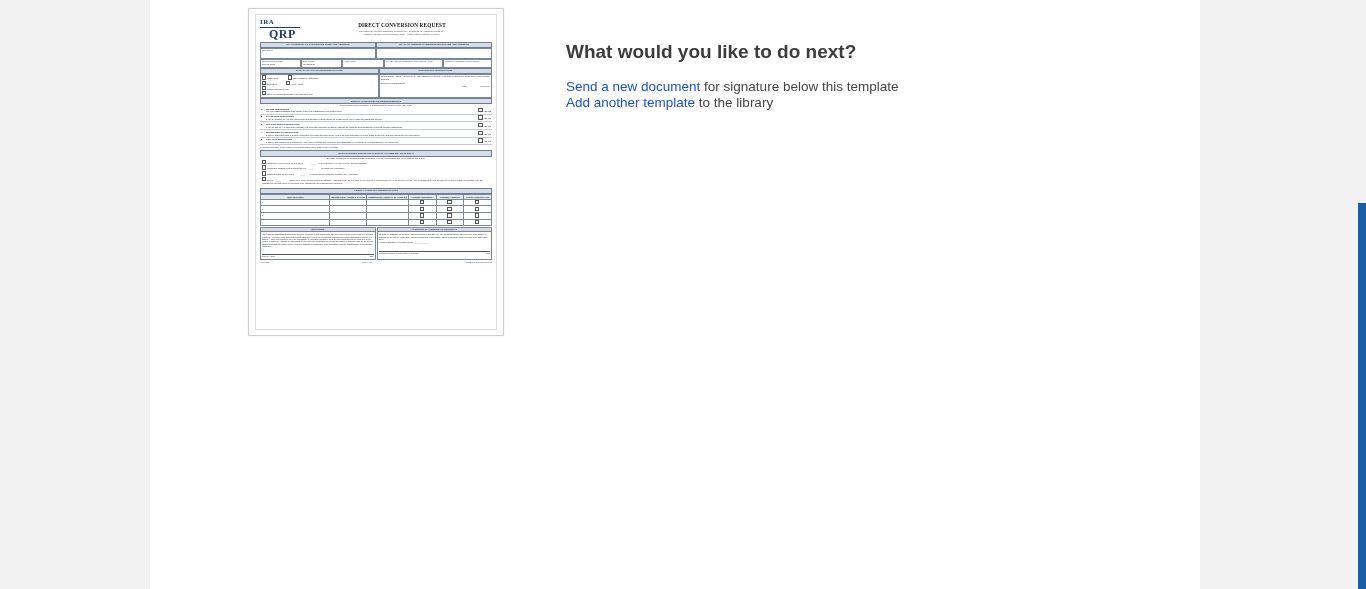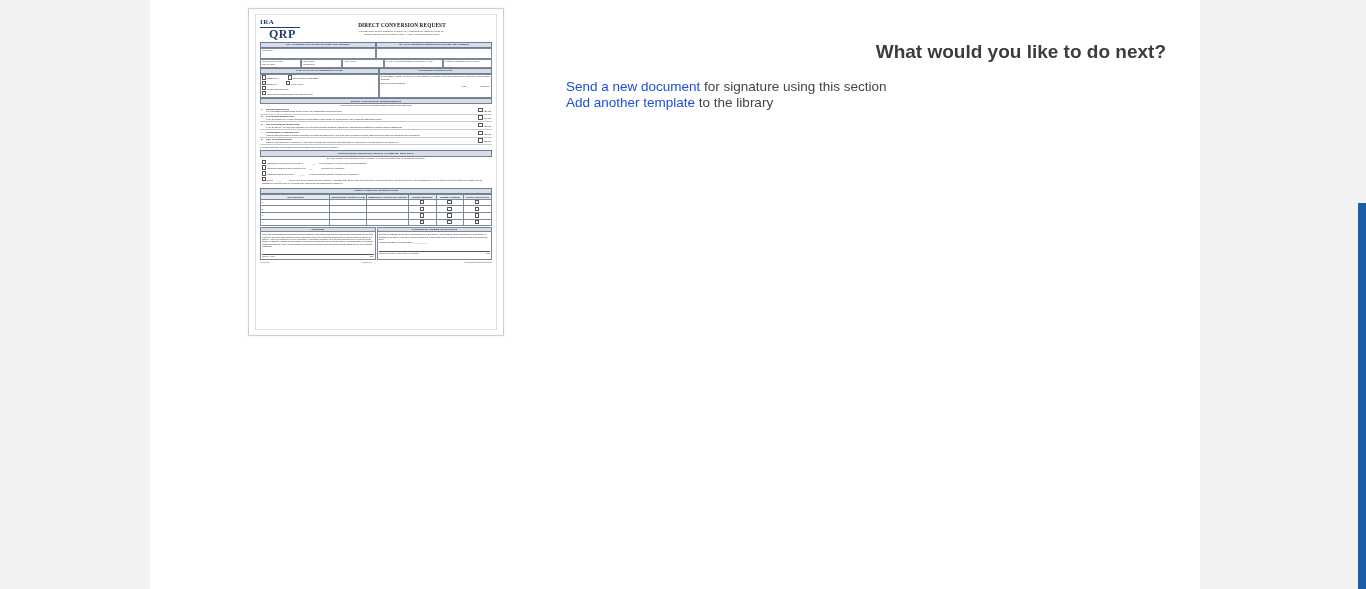--- a/index.html
+++ b/index.html
@@ -257,21 +257,20 @@
     font-weight: 400;
     color: #4f4f4f;
     margin: 0;
   }
   .subhead {
     font-family: "Liberation Sans", sans-serif;
     font-size: 19px;
     font-weight: 700;
     color: #3c3c3c;
     margin: 29px 0 0 0;
-    text-align: right;
   }
   .action-line {
     font-size: 13.5px;
     color: #444444;
     margin-top: 1px;
   }
   .action-line:first-of-type { margin-top: 16px; }
   .link {
     color: #1d4ed8;
     text-decoration: none;
@@ -490,21 +489,21 @@
           </div>
 
         </div>
       </div>
     </div>
 
     <div class="msg">
       <h2 class="subhead">What would you like to do next?</h2>
 
       <div class="action-line">
-        <a class="link" href="#">Send a new document</a><span> for signature using this section</span>
+        <a class="link" href="#">Send a new document</a><span> for signature below this template</span>
       </div>
       <div class="action-line">
         <a class="link" href="#">Add another template</a><span> to the library</span>
       </div>
     </div>
 
   </div>
 
   <div class="edge-accent"></div>
 </div>

